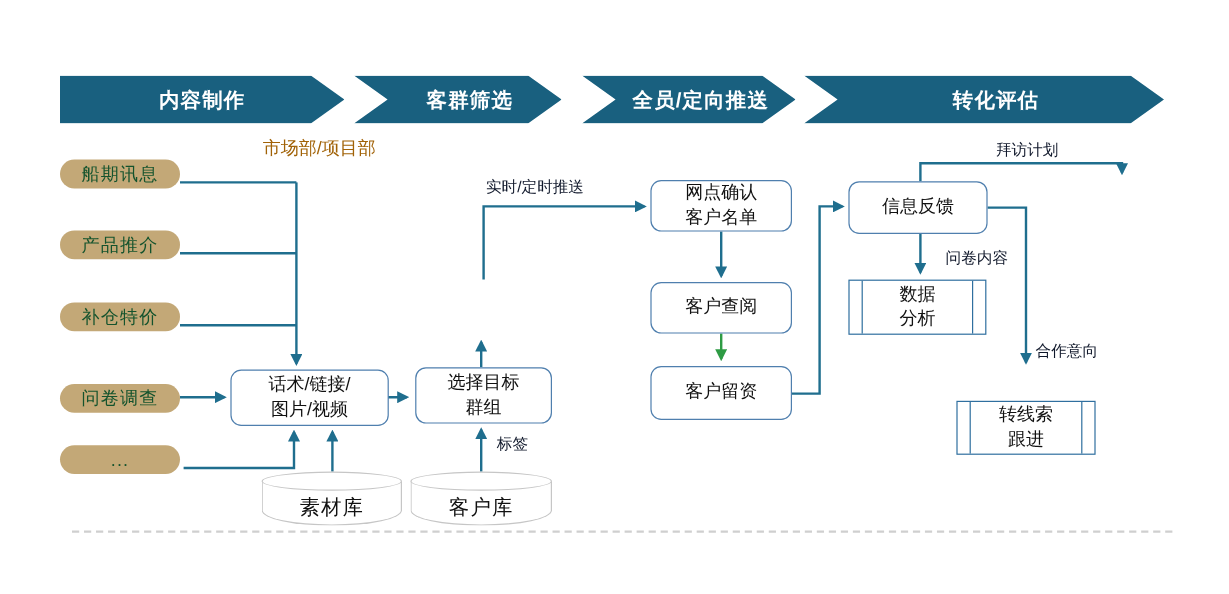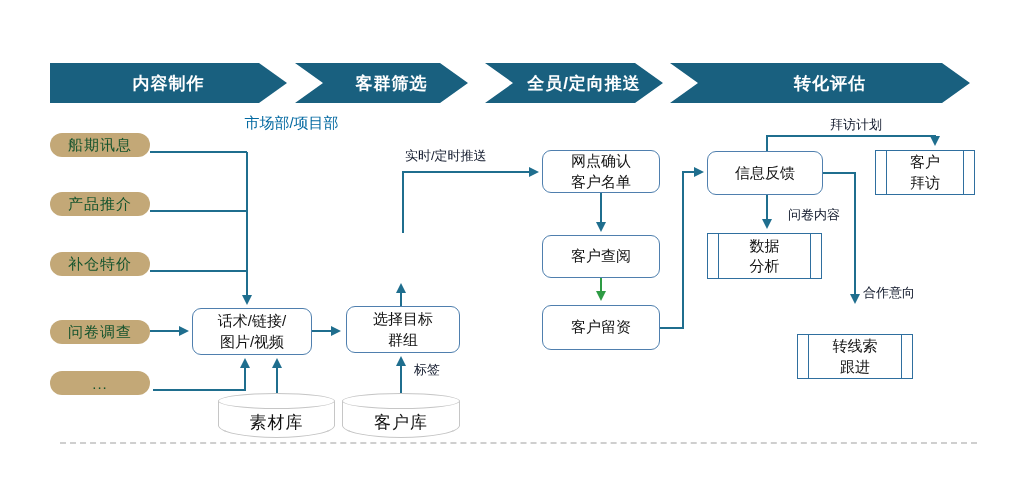--- a/index.html
+++ b/index.html
@@ -9,21 +9,21 @@
   *{margin:0;padding:0;box-sizing:border-box;}
   body{background:#fff;font-family:"Liberation Sans",sans-serif;}
   .canvas{position:relative;width:1024px;height:495px;background:#fff;overflow:hidden;}
 
   
   .seg{position:absolute;top:63px;height:40px;background:var(--band);display:flex;align-items:center;justify-content:center;}
   .seg span{color:#fff;font-size:17px;font-weight:bold;letter-spacing:1px;white-space:nowrap;}
   .seg-first{clip-path:polygon(0 0,calc(100% - 28px) 0,100% 50%,calc(100% - 28px) 100%,0 100%);}
   .seg-mid{clip-path:polygon(0 0,calc(100% - 28px) 0,100% 50%,calc(100% - 28px) 100%,0 100%,28px 50%);padding-left:20px;}
 
-  .sublabel{position:absolute;font-size:15px;color:#0369a1;text-align:center;white-space:nowrap;}
+  .sublabel{position:absolute;font-size:15px;color:#a16207;text-align:left;white-space:nowrap;}
 
   
   .pill{position:absolute;left:50px;width:100px;height:24px;background:var(--gold);border-radius:19px;
         display:flex;align-items:center;justify-content:center;color:#14532d;font-size:15px;letter-spacing:1px;}
 
   
   .pbox{position:absolute;background:#fff;border:1.5px solid var(--box-border);border-radius:9px;
         display:flex;flex-direction:column;align-items:center;justify-content:center;
         font-size:15px;color:#111;line-height:1.35;text-align:center;white-space:nowrap;}
 
@@ -100,43 +100,39 @@
     <path d="M767 195 V227" marker-end="url(#arrow-teal)"></path>
     <path d="M823 173 H855 V302" marker-end="url(#arrow-teal)"></path>
   </svg>
 
   <div class="pill" style="top:133px;">船期讯息</div>
   <div class="pill" style="top:192px;">产品推介</div>
   <div class="pill" style="top:252px;">补仓特价</div>
   <div class="pill" style="top:320px;text-align:center;">问卷调查</div>
   <div class="pill" style="top:371px;">...</div>
 
-  <div class="pbox" style="left:192px;top:308px;width:120px;height:47px;">
+  <div class="pbox" style="left:192px;top:308px;width:132px;height:47px;">
     <div>话术/链接/</div>
     <div>图片/视频</div>
   </div>
   <div class="pbox" style="left:346px;top:306px;width:114px;height:47px;">
     <div>选择目标</div>
     <div>群组</div>
   </div>
   <div class="pbox" style="left:542px;top:150px;width:118px;height:43px;">
     <div>网点确认</div>
     <div>客户名单</div>
   </div>
   <div class="pbox" style="left:542px;top:235px;width:118px;height:43px;">客户查阅</div>
   <div class="pbox" style="left:542px;top:305px;width:118px;height:45px;">客户留资</div>
   <div class="pbox" style="left:707px;top:151px;width:116px;height:44px;">信息反馈</div>
 
   <div class="proc" style="left:707px;top:233px;width:115px;height:46px;">
     <div>数据</div>
     <div>分析</div>
-  </div>
-  <div class="proc" style="left:875px;top:150px;width:100px;height:45px;">
-    <div>客户</div>
-    <div>拜访</div>
   </div>
   <div class="proc" style="left:797px;top:308px;width:116px;height:45px;margin-top:26px;">
     <div>转线索</div>
     <div>跟进</div>
   </div>
 
   <div class="cyl" style="left:218px;top:393px;width:117px;height:45px;">
     <div class="body"></div>
     <div class="top"></div>
     <div class="lbl">素材库</div>

